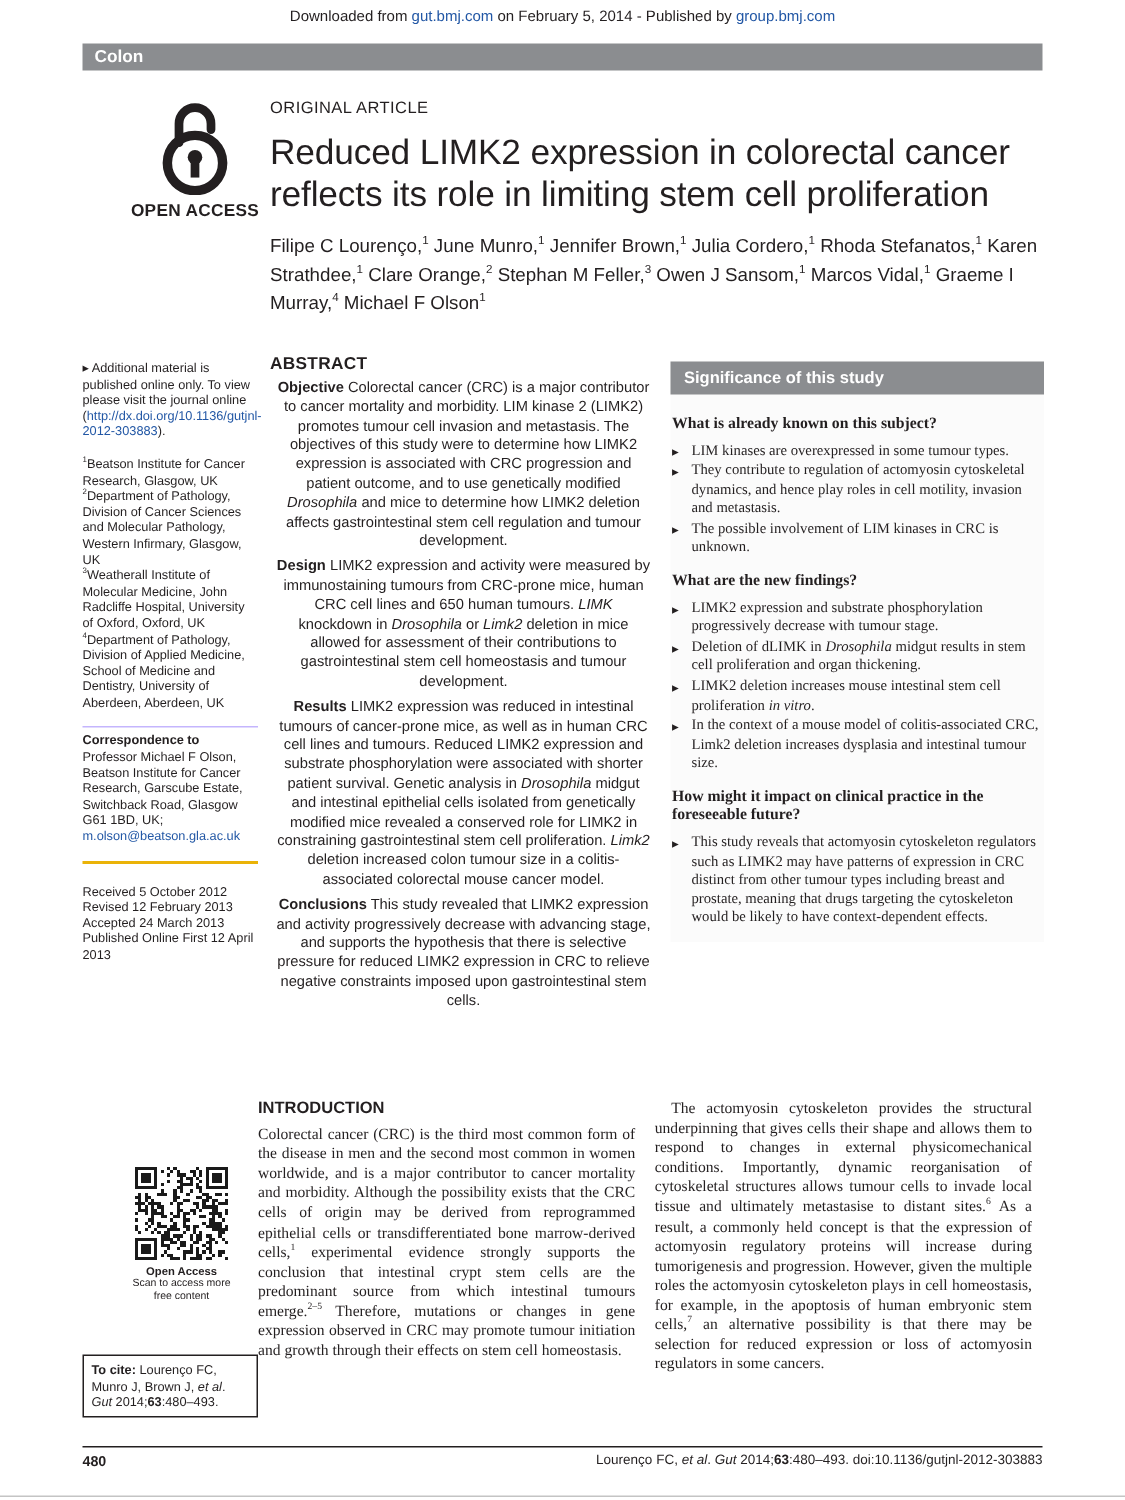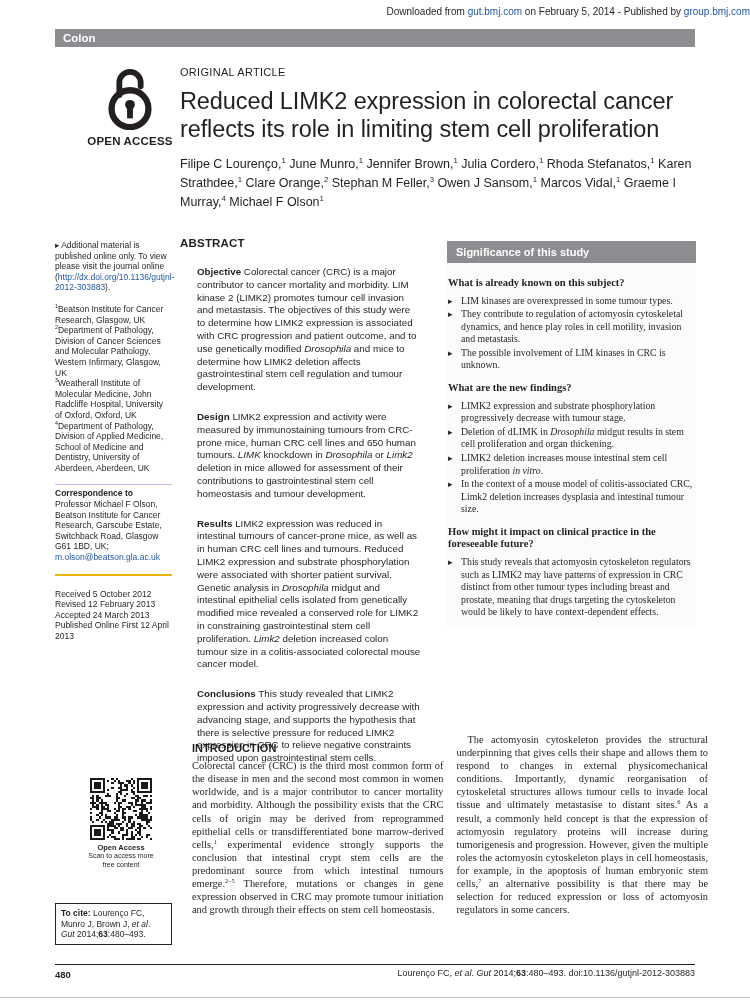--- a/index.html
+++ b/index.html
@@ -1,44 +1,44 @@
 <!DOCTYPE html>
 <html><head>
 <meta charset="utf-8">
 <style>
   html,body{margin:0;padding:0;background:#ffffff;}
   .page{position:relative;width:750px;height:1000px;background:#ffffff;font-family:"Liberation Sans",sans-serif;color:#231f20;overflow:hidden;margin:0 auto;}
   sup{font-size:0.62em;vertical-align:super;line-height:0;}
   .lnk{color:#2257a5;text-decoration:none;cursor:pointer;}
-  .dl-header{position:absolute;top:6px;left:0;width:100%;text-align:right;font-size:10px;}
+  .dl-header{position:absolute;top:6px;left:0;width:100%;text-align:center;font-size:10px;}
   .cat-bar{position:absolute;top:29px;left:55px;width:640px;height:18px;background:#8b8d90;color:#fff;font-size:11.5px;font-weight:bold;line-height:18px;padding-left:8px;box-sizing:border-box;}
   .oa{position:absolute;left:86px;top:66px;width:88px;text-align:center;}
   .oa svg{display:block;margin:0 auto;}
   .oa-label{margin-top:5px;font-size:11.5px;font-weight:bold;letter-spacing:0.2px;white-space:nowrap;}
   .art-head{position:absolute;left:180px;top:66px;width:516px;}
   .art-type{font-size:11px;letter-spacing:0.3px;}
   .title{font-size:23.5px;line-height:27.5px;font-weight:400;margin:10px 0 0;letter-spacing:-0.1px;}
   .authors{margin-top:12px;font-size:12.5px;line-height:19px;}
   .sidebar{position:absolute;left:55px;top:240px;width:117px;font-size:8.5px;line-height:10.6px;}
   .sb-note{margin:0 0 11px;}
   .affil{margin:0;}
   .sb-corr{margin-top:11px;border-top:1px solid #c4b5fd;padding-top:3px;}
   .sb-corr .blab{font-weight:bold;display:block;}
   .sb-dates{margin-top:11px;border-top:2px solid #eab308;padding-top:13px;}
   .abstract{position:absolute;left:180px;top:237px;width:258px;}
   .abstract h2{font-size:11.5px;margin:0 0 3px;letter-spacing:0.2px;}
-  .abs-p{margin:17px;font-size:9.8px;line-height:12.8px;}
+  .abs-p{margin:4px;font-size:9.8px;line-height:12.8px;text-align:center;}
   .sigbox{position:absolute;left:447px;top:241px;width:249px;background:#fbfbfb;}
   .sig-head{background:#8b8d90;color:#fff;font-weight:bold;font-size:11px;padding:5px 9px;}
   .sig-body{padding:4px 1px 8px 1px;font-family:Liberation Serif, serif;}
   .sig-body h3{font-size:10.5px;margin:10px 0 5px;line-height:12.5px;}
   .sig-body ul{list-style:none;margin:0;padding:0;}
   .sig-body li{position:relative;padding-left:13px;font-size:9.8px;line-height:12.6px;margin-bottom:1px;}
   .sig-body .mk{position:absolute;left:0;top:0;font-size:9px;}
-  .intro{position:absolute;left:192px;top:733px;width:516px;display:flex;gap:13px;align-items:flex-end;}
+  .intro{position:absolute;left:172px;top:733px;width:516px;display:flex;gap:13px;}
   .intro .col{flex:1;font-family:"Liberation Serif",serif;font-size:10.4px;line-height:13.1px;text-align:justify;}
   .intro h2{font-family:"Liberation Sans",sans-serif;font-size:11px;margin:0 0 4px;}
   .intro p{margin:0;}
   .intro p.indent{text-indent:11px;}
   .qr-block{position:absolute;left:87px;top:778px;width:68px;text-align:center;}
   .qr-block svg{width:62px;height:62px;display:block;margin:0 auto;shape-rendering:crispEdges;}
   .qr-t1{font-size:7.5px;font-weight:bold;margin-top:3px;}
   .qr-t2{font-size:7px;line-height:8.5px;}
   .cite-box{position:absolute;left:55px;top:903px;width:117px;border:1.5px solid #231f20;padding:4px 5px;font-size:8.5px;line-height:10.6px;box-sizing:border-box;}
   .foot-rule{position:absolute;left:55px;width:640px;top:964px;border-top:1px solid #231f20;}

